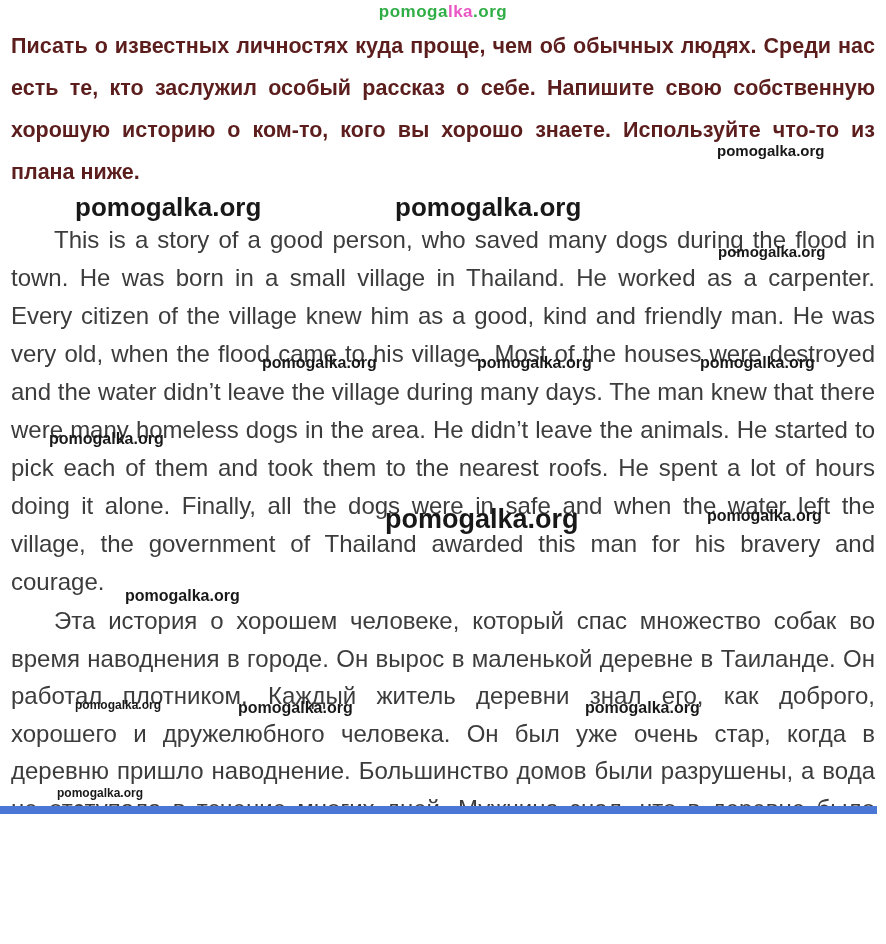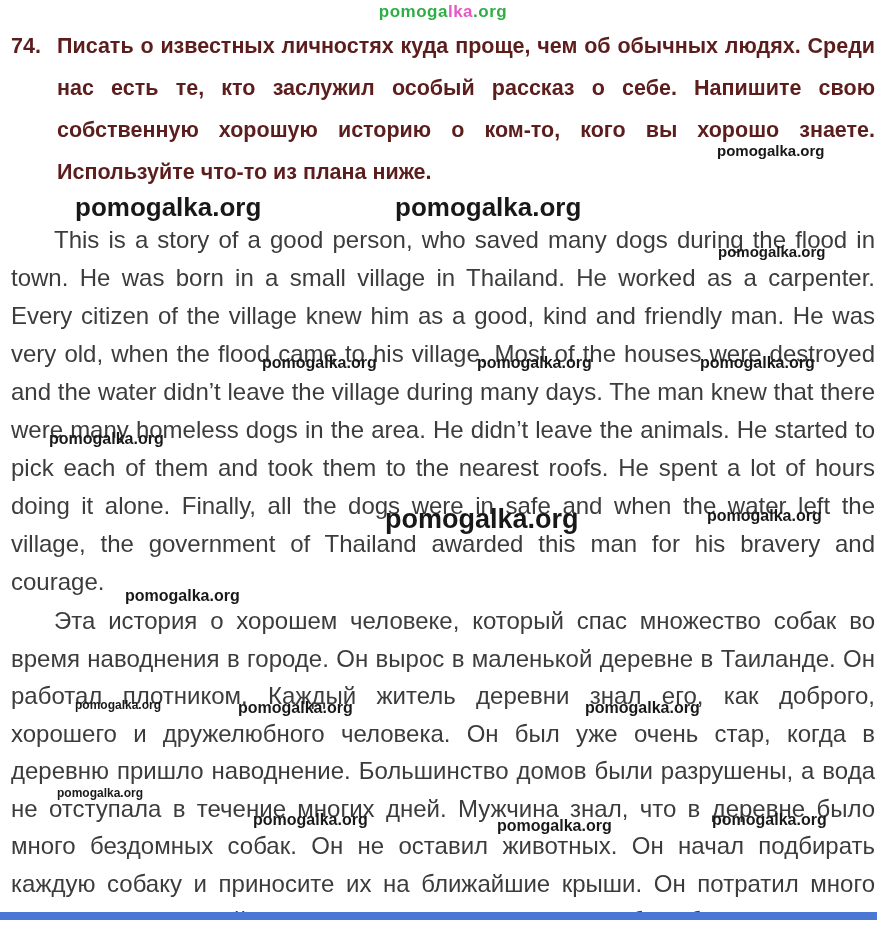--- a/index.html
+++ b/index.html
@@ -1,20 +1,20 @@
 <!DOCTYPE html>
 <html><head>
 <meta charset="utf-8">
 <style>
   * { margin: 0; padding: 0; box-sizing: border-box; }
   html, body { background: #ffffff; }
   .page {
     position: relative;
     width: 886px;
-    height: 920px;
+    height: 814px;
     background: #ffffff;
     overflow: hidden;
     font-family: "Liberation Sans", "DejaVu Sans", sans-serif;
   }
   .logo-watermark {
     position: absolute;
     top: 2px;
     left: 0;
     width: 100%;
     text-align: center;
@@ -63,21 +63,20 @@
 
 <div class="page">
 
   <div class="logo-watermark" style="color: rgb(47, 174, 69);">
     <span>pomoga</span><span class="logo-pink" style="color: rgb(232, 87, 195);">lka</span><span>.org</span>
   </div>
 
   <div class="content">
 
     <div class="task" style="color: rgb(92, 29, 29);">
-      <span class="task-num">74.</span>
       <div class="task-text">Писать о известных личностях куда проще, чем об обычных людях. Среди нас есть те, кто заслужил особый рассказ о себе. Напишите свою собственную хорошую историю о ком-то, кого вы хорошо знаете. Используйте что-то из плана ниже.</div>
     </div>
 
     <p class="para en">This is a story of a good person, who saved many dogs during the flood in town. He was born in a small village in Thailand. He worked as a carpenter. Every citizen of the village knew him as a good, kind and friendly man. He was very old, when the flood came to his village. Most of the houses were destroyed and the water didn’t leave the village during many days. The man knew that there were many homeless dogs in the area. He didn’t leave the animals. He started to pick each of them and took them to the nearest roofs. He spent a lot of hours doing it alone. Finally, all the dogs were in safe and when the water left the village, the government of Thailand awarded this man for his bravery and courage.</p>
 
     <p class="para ru">Эта история о хорошем человеке, который спас множество собак во время наводнения в городе. Он вырос в маленькой деревне в Таиланде. Он работал плотником. Каждый житель деревни знал его, как доброго, хорошего и дружелюбного человека. Он был уже очень стар, когда в деревню пришло наводнение. Большинство домов были разрушены, а вода не отступала в течение многих дней. Мужчина знал, что в деревне было много бездомных собак. Он не оставил животных. Он начал подбирать каждую собаку и приносите их на ближайшие крыши. Он потратил много часов, выполняя действия в одиночку. Наконец, все собаки были спасены, а когда вода покинула деревню, правительство Таиланда наградило мужчину за его отвагу и храбрость.</p>
 
   </div>
 
   <div>

